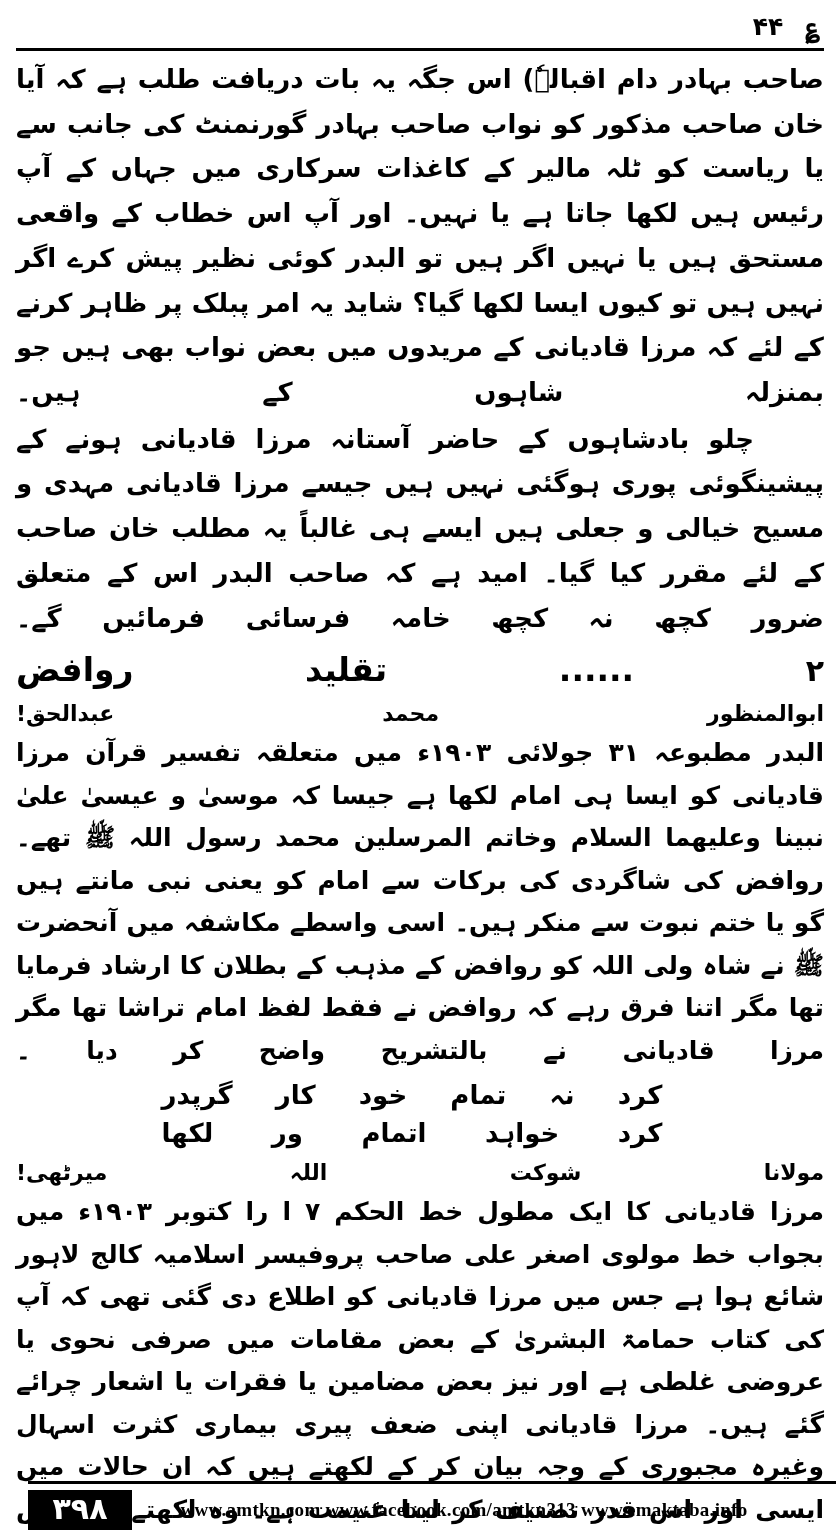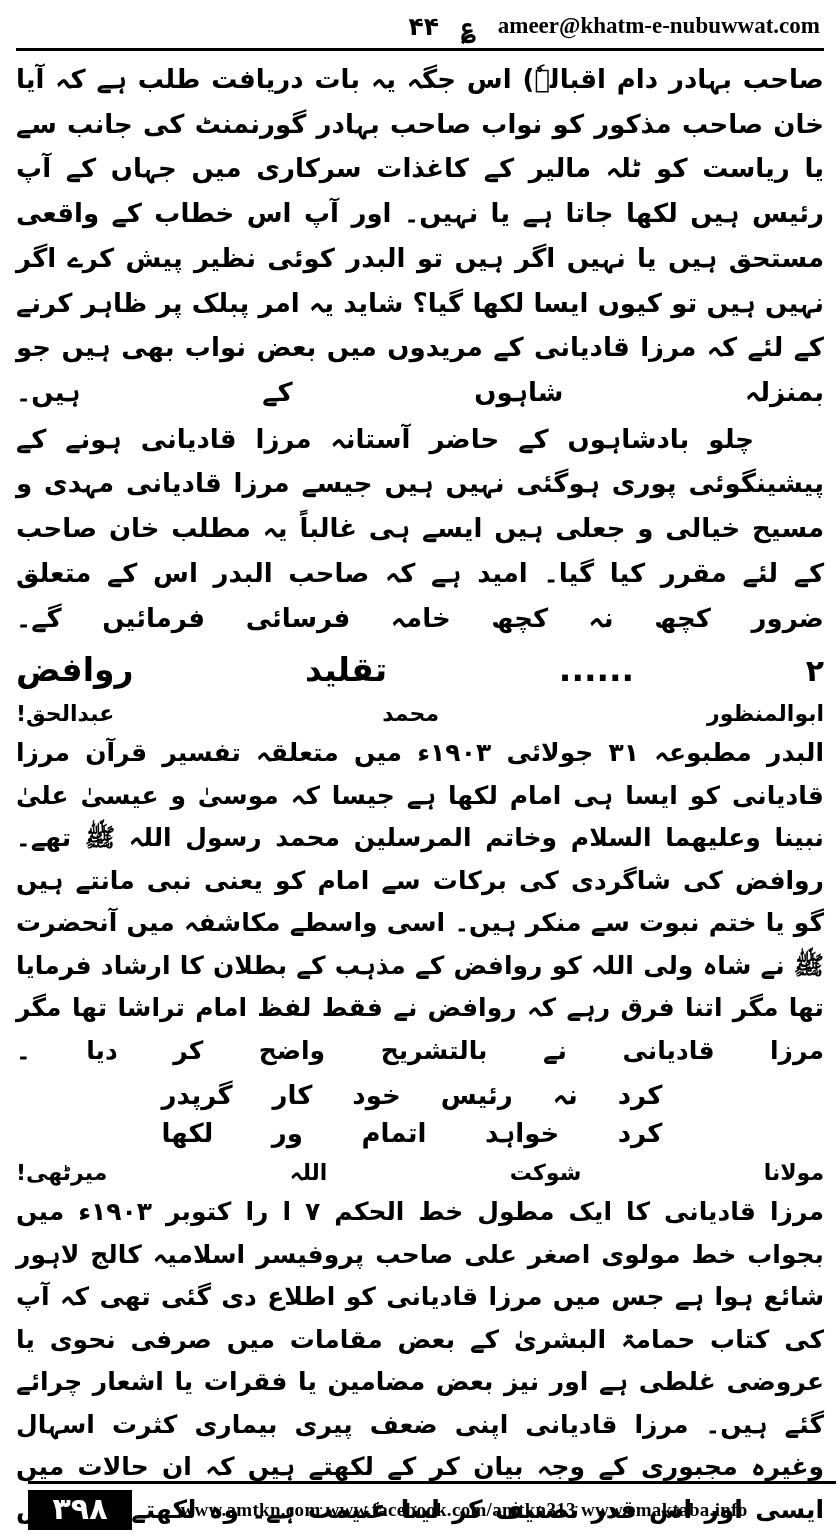--- a/index.html
+++ b/index.html
@@ -171,21 +171,20 @@
 </style>
 </head>
 <body>
 
 <div class="page">
 
   <div class="header">
     <div class="hdr-left">
       <span class="hdr-pageno">۴۴</span>
       <span class="hdr-pageno">؏</span>
-      <span class="hdr-email">ameer@khatm-e-nubuwwat.com</span>
     </div>
   </div>
   <hr class="rule">
 
   <div class="content">
 
     <p class="para">صاحب بہادر دام اقبالہٗ) اس جگہ یہ بات دریافت طلب ہے کہ آیا خان صاحب مذکور کو نواب صاحب بہادر گورنمنٹ کی جانب سے یا ریاست کو ٹلہ مالیر کے کاغذات سرکاری میں جہاں کے آپ رئیس ہیں لکھا جاتا ہے یا نہیں۔ اور آپ اس خطاب کے واقعی مستحق ہیں یا نہیں اگر ہیں تو البدر کوئی نظیر پیش کرے اگر نہیں ہیں تو کیوں ایسا لکھا گیا؟ شاید یہ امر پبلک پر ظاہر کرنے کے لئے کہ مرزا قادیانی کے مریدوں میں بعض نواب بھی ہیں جو بمنزلہ شاہوں کے ہیں۔</p>
     <p class="para indent">چلو بادشاہوں کے حاضر آستانہ مرزا قادیانی ہونے کے پیشینگوئی پوری ہوگئی نہیں ہیں جیسے مرزا قادیانی مہدی و مسیح خیالی و جعلی ہیں ایسے ہی غالباً یہ مطلب خان صاحب کے لئے مقرر کیا گیا۔ امید ہے کہ صاحب البدر اس کے متعلق ضرور کچھ نہ کچھ خامہ فرسائی فرمائیں گے۔</p>
 
     <div class="section-title">
@@ -193,21 +192,21 @@
       <span class="dots">......</span>
       <span>تقلید روافض</span>
     </div>
     <div class="section-author">ابوالمنظور محمد عبدالحق!</div>
     <p class="para small">البدر مطبوعہ ۳۱ جولائی ۱۹۰۳ء میں متعلقہ تفسیر قرآن مرزا قادیانی کو ایسا ہی امام لکھا ہے جیسا کہ موسیٰ و عیسیٰ علیٰ نبینا وعلیھما السلام وخاتم المرسلین محمد رسول اللہ ﷺ تھے۔ روافض کی شاگردی کی برکات سے امام کو یعنی نبی مانتے ہیں گو یا ختم نبوت سے منکر ہیں۔ اسی واسطے مکاشفہ میں آنحضرت ﷺ نے شاہ ولی اللہ کو روافض کے مذہب کے بطلان کا ارشاد فرمایا تھا مگر اتنا فرق رہے کہ روافض نے فقط لفظ امام تراشا تھا مگر مرزا قادیانی نے بالتشریح واضح کر دیا ۔</p>
 
     <div class="couplet">
       <div class="verse">
         <span>کرد</span>
         <span>نہ</span>
-        <span>رئیس</span>
+        <span>تمام</span>
         <span>خود</span>
         <span>کار</span>
         <span>گرپدر</span>
       </div>
       <div class="verse">
         <span>کرد</span>
         <span>خواہد</span>
         <span>اتمام</span>
         <span>ور</span>
         <span>لکھا</span>

